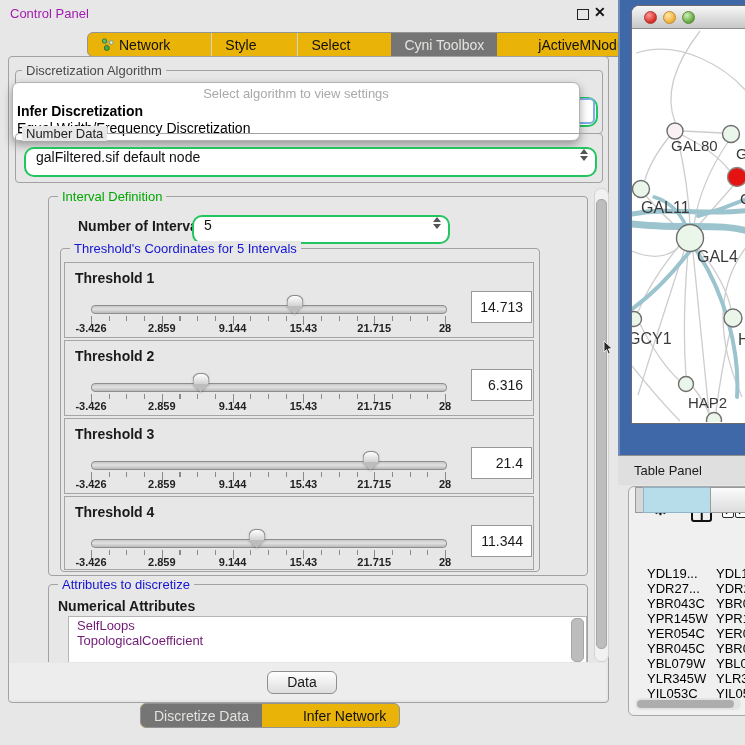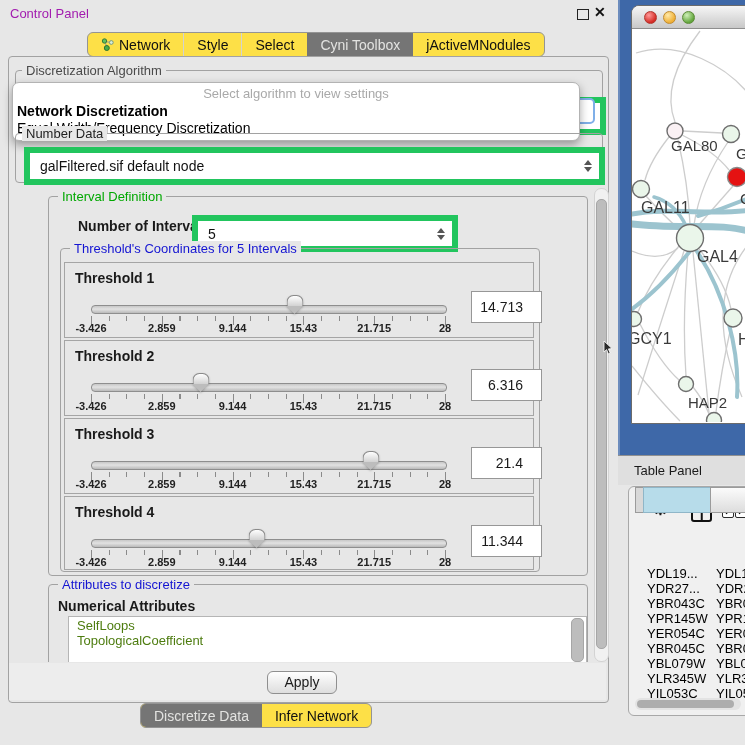--- a/index.html
+++ b/index.html
@@ -5,36 +5,36 @@
   html,body{margin:0;padding:0;}
   .screen{position:relative;width:745px;height:745px;overflow:hidden;background:#E7E7E7;
           font-family:"Liberation Sans",sans-serif;color:#1a1a1a;}
   .abs{position:absolute;}
 
   
   .cp-title{left:10px;top:6px;font-size:13px;color:#a21caf;}
   .float-icon{left:577px;top:9px;width:10px;height:9px;border:1.5px solid #222;}
   .close-icon{left:594px;top:4px;font-size:14px;font-weight:bold;color:#111;}
 
-  .tabbar{display:flex;align-items:stretch;background:#fde047;border:1px solid #949494;
-          border-radius:6px;overflow:hidden;height:23px;}
+  .tabbar{display:flex;align-items:stretch;background:#eab308;border:1px solid #949494;
+          border-radius:6px;overflow:hidden;height:23px;gap:28px;}
   .tab{display:flex;align-items:center;gap:5px;padding:0 13px;font-size:14px;color:#111;
        border-left:1px solid #D2D2D2;white-space:nowrap;}
   .tab:first-child{border-left:none;}
   .tab.selected{background:#757575;color:#E3E3E1;border-left:none;}
   .tab.selected + .tab{border-left:none;}
 
   .group{border:1px solid #A2A2A2;border-radius:4px;}
   .group-title{position:absolute;background:#E7E7E7;padding:0 4px;font-size:13px;white-space:nowrap;}
   .t-gray{color:#4a4a4a;}
   .t-green{color:#00A800;}
   .t-blue{color:#1414D2;}
   .bold{font-weight:bold;}
 
-  .combo{background:#fff;border:6px solid #22c55e;border-radius:0;display:flex;align-items:center;}
+  .combo{background:#fff;border:2px solid #22c55e;border-radius:10px;display:flex;align-items:flex-start;}
   .combo .val{flex:1;padding-left:10px;font-size:14px;color:#111;}
   .stepper{width:9px;margin-right:7px;display:flex;flex-direction:column;align-items:center;gap:2px;}
   .stepper i{width:0;height:0;border-left:4px solid transparent;border-right:4px solid transparent;}
   .stepper .up{border-bottom:5px solid #555;}
   .stepper .dn{border-top:5px solid #555;}
 
   .popup{background:#fff;border:1px solid #B3B3B3;border-radius:7px;
          box-shadow:0 4px 10px rgba(0,0,0,.35);}
   .popup .ph{position:absolute;left:0;right:0;top:3px;text-align:center;color:#A9A9A9;font-size:13px;}
   .popup .opt{position:absolute;left:4px;font-size:14px;color:#000;white-space:nowrap;}
@@ -53,27 +53,27 @@
   .axis-row{position:absolute;left:26px;top:59px;width:354px;height:14px;}
   .axis-row span{position:absolute;transform:translateX(-50%);font-size:11px;font-weight:bold;color:#222;}
   .thumb-zone{position:absolute;left:26px;top:32px;width:354px;height:20px;}
   .thumb{position:absolute;top:0;width:15px;height:10px;transform:translateX(-50%);
          background:linear-gradient(#FEFEFE,#D2D2D2);border:1px solid #8A8A8A;border-bottom:none;
          border-radius:7px 7px 0 0;filter:drop-shadow(0 1px 1px rgba(0,0,0,.25));}
   .thumb:after{content:'';position:absolute;top:10px;left:-1px;width:0;height:0;
          border-left:8.5px solid transparent;border-right:8.5px solid transparent;
          border-top:8px solid #BDBDBD;}
   .val-box{position:absolute;left:406px;top:28px;width:51px;height:30px;background:#fff;
-         border:1.5px solid #979797;font-size:14px;text-align:right;line-height:30px;padding-right:18px;}
+         border:1.5px solid #979797;font-size:14px;text-align:right;line-height:30px;padding-right:8px;}
 
   .vscroll{background:#F1F1F1;border:1px solid #D3D3D3;border-radius:7px;}
   .vthumb{background:#BDBDBD;border:1px solid #A6A6A6;border-radius:5px;}
 
   .list{background:#fff;border:1px solid #B5B5B5;overflow:hidden;}
-  .list .item{font-size:13px;padding:1px 0 0 8px;height:13.5px;color:#4d7c0f;}
+  .list .item{font-size:13px;padding:1px 0 0 8px;height:13.5px;color:#701a75;}
 
   .btn{background:linear-gradient(#FEFEFE,#DEDEDE);border:1px solid #8F8F8F;border-radius:6px;
        font-size:14px;text-align:center;}
 
   
   .desktop{background:#3E68A8;border-left:2px solid #6C8CBD;}
   .macwin{background:#fff;border:1px solid #6B6B6B;border-radius:8px 0 0 0;}
   .mactitle{position:absolute;left:0;top:0;right:0;height:22px;border-radius:7px 0 0 0;
             background:linear-gradient(#F6F6F6,#C8C8C8);border-bottom:1px solid #8E8E8E;}
   .light{position:absolute;top:5px;width:11px;height:11px;border-radius:50%;}
@@ -135,21 +135,21 @@
     <div class="abs group" style="left:8px;top:56px;width:599px;height:645px;"></div>
 
     <div class="abs group" style="left:15px;top:70px;width:586px;height:62px;"></div>
     <span class="abs group-title t-gray" style="left:22px;top:63px;">Discretization Algorithm</span>
 
     <div class="abs combo" style="left:24px;top:97px;width:570px;height:26px;"></div>
     <div class="abs focus-frag" style="left:572px;top:98px;width:19px;height:22px;"></div>
 
     <div class="abs popup" style="left:12px;top:82px;width:566px;height:57px;">
       <span class="ph">Select algorithm to view settings</span>
-      <span class="opt bold" style="top:20px;">Network Discretization</span>
+      <span class="opt bold" style="top:20px;">Infer Discretization</span>
       <span class="opt" style="top:37px;">Equal Width/Frequency Discretization</span>
     </div>
 
     <div class="abs group" style="left:15px;top:133px;width:586px;height:48px;"></div>
     <span class="abs group-title" style="left:22px;top:126px;color:#222;">Number Data</span>
     <div class="abs combo" style="left:24px;top:147px;width:569px;height:26px;">
       <span class="val">galFiltered.sif default node</span>
       <span class="stepper">
           <i class="up"></i>
           <i class="dn"></i>
@@ -257,21 +257,21 @@
         <div class="item">TopologicalCoefficient</div>
       </div>
       <div class="abs vthumb" style="left:559px;top:432px;width:11px;height:42px;"></div>
     </div>
 
     <div class="abs vscroll" style="left:594px;top:188px;width:13px;height:472px;">
       <div class="vthumb" style="position:absolute;left:1px;top:10px;width:9px;height:448px;"></div>
     </div>
 
     <div class="abs" style="left:9px;top:663px;width:597px;height:37px;background:#EDEDED;"></div>
-    <div class="abs btn" style="left:267px;top:671px;width:68px;height:21px;line-height:21px;">Apply</div>
+    <div class="abs btn" style="left:267px;top:671px;width:68px;height:21px;line-height:21px;">Data</div>
 
     <div class="abs tabbar" style="left:140px;top:703px;">
       <div class="tab selected">
           <span>Discretize Data</span>
         </div>
       <div class="tab">
           <span>Infer Network</span>
         </div>
     </div>
   </div>

